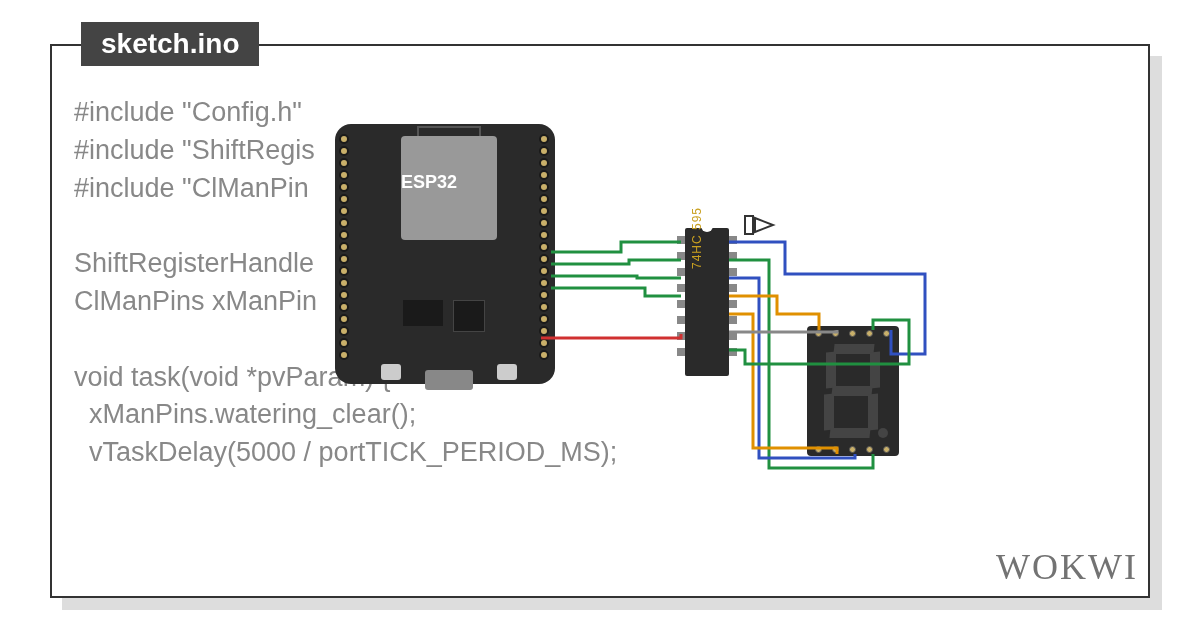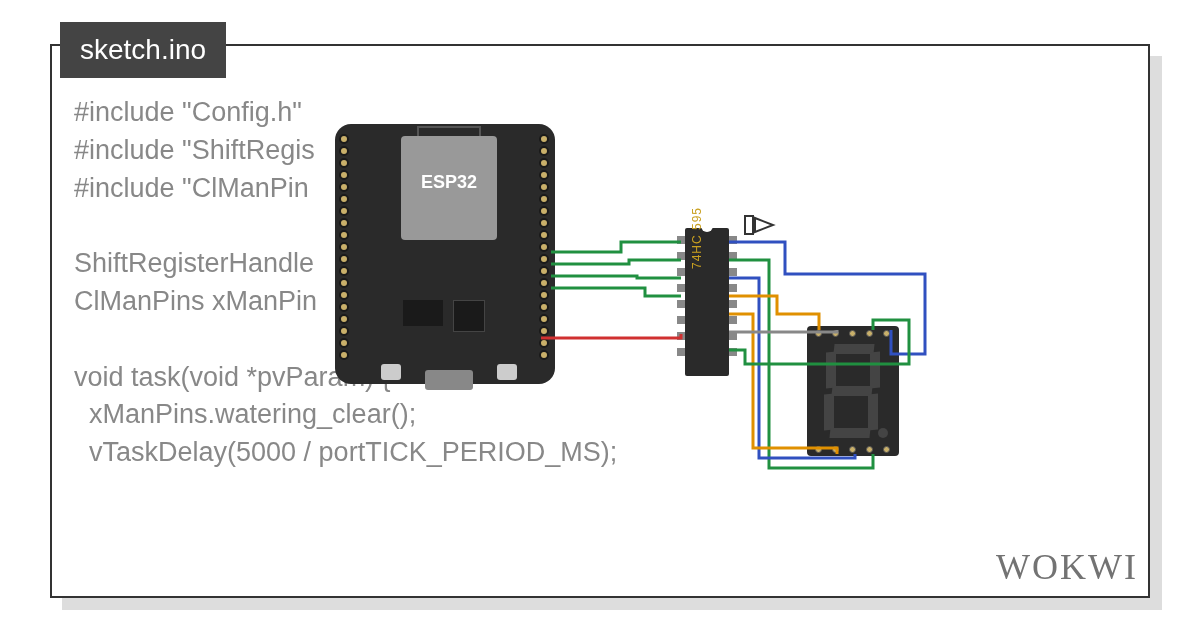--- a/index.html
+++ b/index.html
@@ -23,27 +23,27 @@
       position: absolute;
       left: 50px;
       top: 44px;
       width: 1100px;
       height: 554px;
       background: #fff;
       border: 2px solid #333;
     }
     .tab {
       position: absolute;
-      left: 60px;
+      left: 81px;
       top: 22px;
       background: #444;
       color: #fff;
-      padding: 12px 20px;
+      padding: 6px 20px;
       font-size: 28px;
-      font-weight: 400;
+      font-weight: 700;
       z-index: 10;
     }
     .code {
       position: absolute;
       left: 74px;
       top: 94px;
       font-family: -apple-system, BlinkMacSystemFont, "Segoe UI", Helvetica, Arial, sans-serif;
       font-size: 27px;
       color: #888;
       line-height: 1.4;
@@ -86,21 +86,21 @@
       position: absolute;
       left: 76px; top: 22px;
       width: 96px; height: 104px;
       background: #999;
       border-radius: 4px;
     }
     .esp32-label {
       position: absolute;
       left: 76px; top: 58px;
       width: 96px;
-      text-align: center;
+      text-align: left;
       color: #fff;
       font-size: 18px;
       font-weight: 600;
     }
     .esp32-antenna {
       position: absolute;
       left: 92px; top: 12px;
       width: 64px; height: 16px;
       border: 2px solid #555;
       border-bottom: none;

